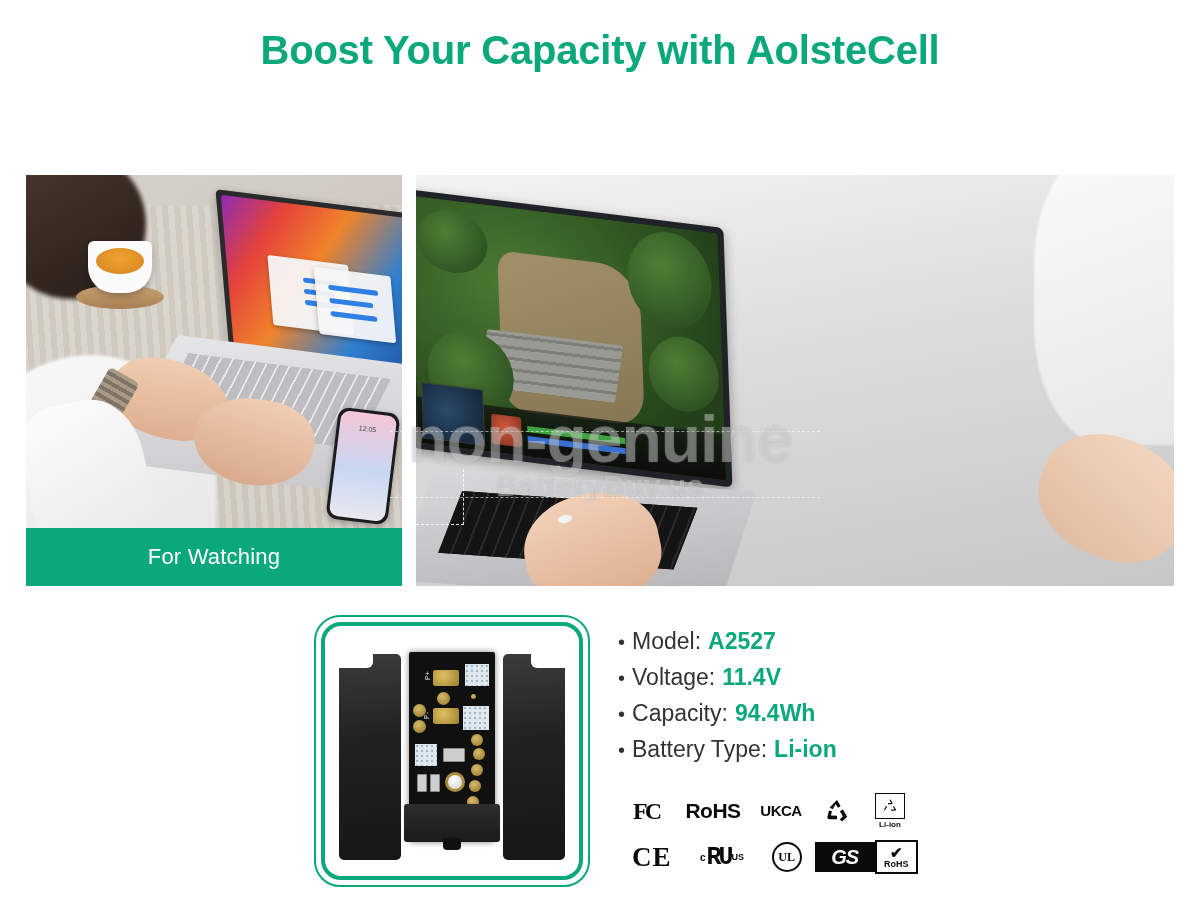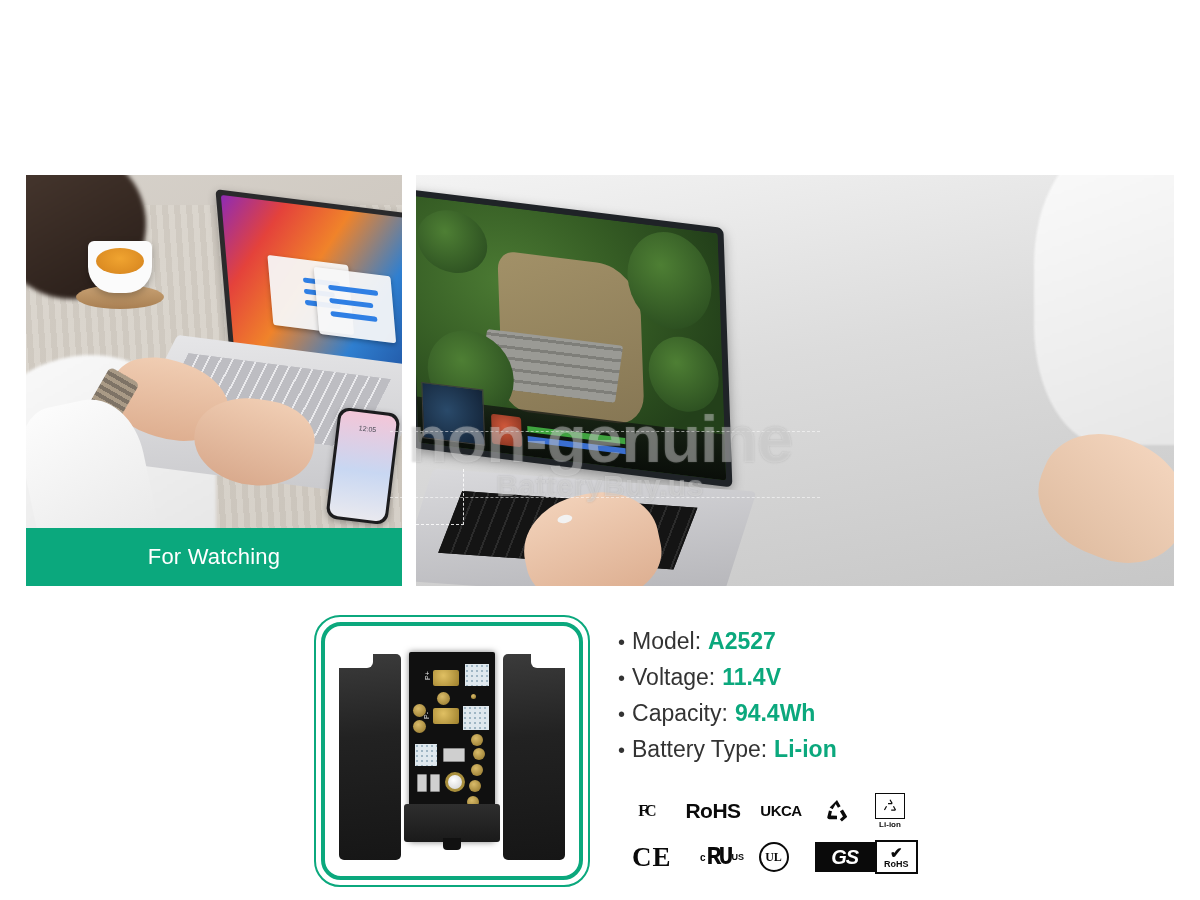--- a/index.html
+++ b/index.html
@@ -344,36 +344,36 @@
     font-size:23px; color:#333; line-height:1.0; margin-bottom:13px;
   }
   .spec-row .dot { font-size:20px; color:#333; line-height:1; }
   .spec-row .val { color:#0BA87D; font-weight:bold; }
 
   
   .certs { position:absolute; left:618px; top:788px; width:300px; }
   .cert-row { display:flex; align-items:center; height:46px; }
   .cert { display:flex; align-items:center; justify-content:center; color:#0a0a0a; }
 
-  .fcc { font-size:16px; font-weight:bold; letter-spacing:-3px; font-family:"Liberation Serif",serif; width:56px; }
+  .fcc { font-size:24px; font-weight:bold; letter-spacing:-3px; font-family:"Liberation Serif",serif; width:56px; }
   .rohs-txt { font-size:21px; font-weight:bold; width:78px; letter-spacing:-.5px; }
   .ukca { width:58px; font-size:15px; font-weight:bold; line-height:.96; text-align:center; letter-spacing:-.5px; }
   .recy { width:54px; display:flex; align-items:center; justify-content:center; }
   .liion-box {
     width:52px; display:flex; flex-direction:column; align-items:center;
   }
   .liion-sq { width:30px; height:26px; border:1.5px solid #0a0a0a; display:flex; align-items:center; justify-content:center; }
   .liion-cap { font-size:8px; font-weight:bold; margin-top:1px; }
 
   .ce { width:72px; font-size:27px; font-weight:bold; letter-spacing:1px; font-family:"Liberation Serif",serif; }
   .crus { width:78px; display:flex; align-items:center; gap:1px; }
   .crus .c { font-size:10px; font-weight:bold; }
   .crus .ru { font-size:25px; font-weight:bold; font-family:Liberation Mono, monospace; letter-spacing:-3px; }
   .crus .us { font-size:9px; font-weight:bold; }
-  .ulmark { width:60px; display:flex; justify-content:flex-start; }
+  .ulmark { width:60px; display:flex; justify-content:center; }
   .ul-circle {
     width:30px; height:30px; border:2.5px solid #0a0a0a; border-radius:50%;
     display:flex; align-items:center; justify-content:center;
     font-size:12px; font-weight:bold; font-family:"Liberation Serif",serif;
   }
   .gs {
     width:64px; height:30px; background:#0a0a0a; color:#fff;
     display:flex; align-items:center; justify-content:center;
     font-size:20px; font-weight:bold; font-style:italic; letter-spacing:-1px;
   }
@@ -383,20 +383,21 @@
   }
   .rohs-check .chk { font-size:15px; line-height:1; font-weight:bold; }
   .rohs-check .cap { font-size:9px; font-weight:bold; line-height:1; }
 </style>
 </head>
 <body>
 
 <div class="page">
 
   <div class="header">
+    <div class="headline">Boost Your Capacity with AolsteCell</div>
   </div>
 
   <div class="panels">
 
 
     <div class="panel p2">
       <div class="photo ph2">
         <div class="rug"></div>
         <div class="head"></div>
         <div class="body-wh"></div>

